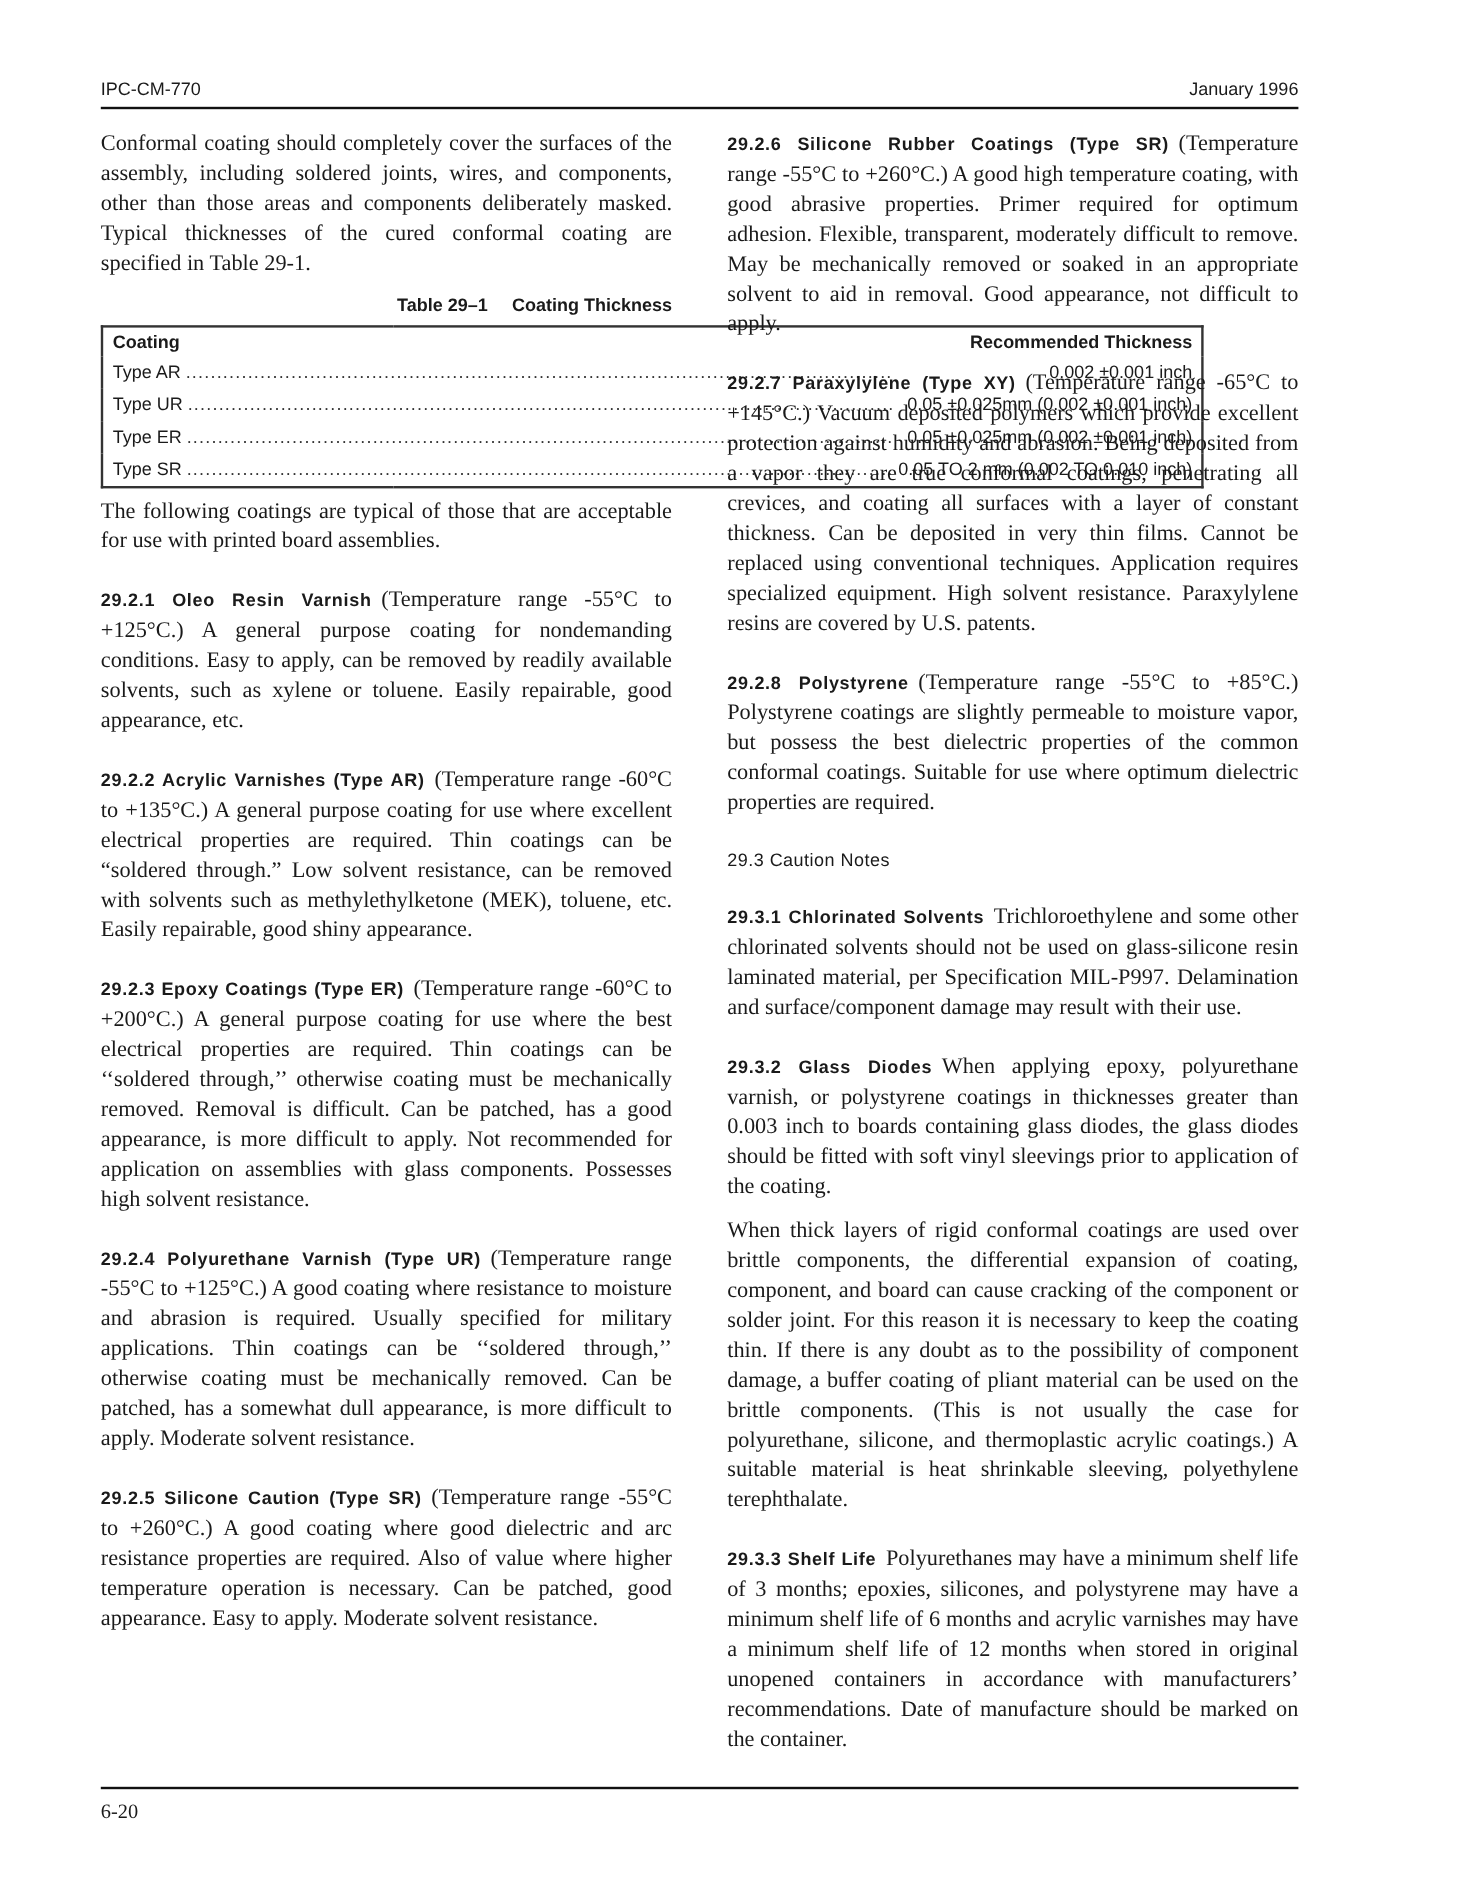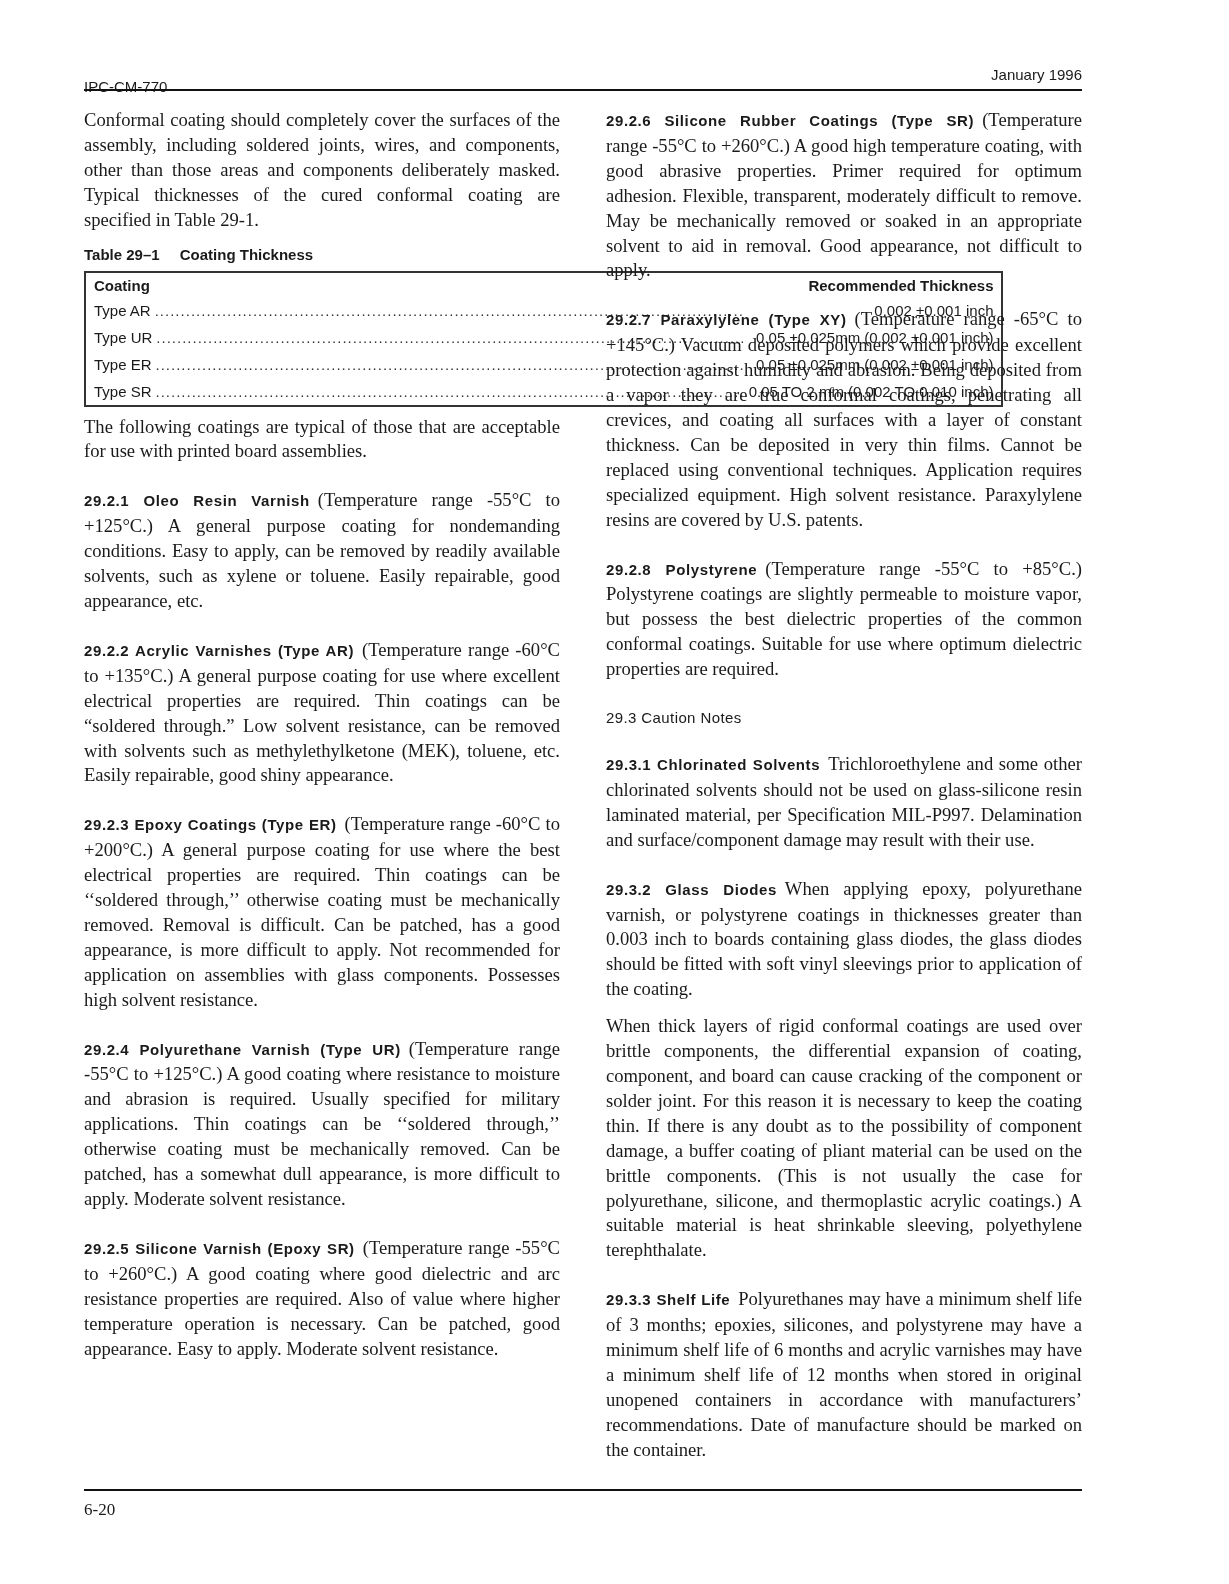--- a/index.html
+++ b/index.html
@@ -1,21 +1,21 @@
 <!DOCTYPE html>
 <html><head>
   <meta charset="utf-8">
   <style>
     html, body { margin: 0; padding: 0; background: #ffffff; }
     body { width: 1229px; height: 1584px; position: relative; color: #1a1a1a; overflow: hidden; }
     .page-header {
       position: absolute; left: 84px; top: 62px; width: 998px; height: 26px;
       font-family: "Liberation Sans", sans-serif; font-size: 15px;
     }
-    .page-header .left { position: absolute; left: 0; top: 16px; }
+    .page-header .left { position: absolute; left: 0; top: 4px; }
     .page-header .right { position: absolute; right: 0; top: 4px; }
     .rule-top { position: absolute; left: 84px; top: 89px; width: 998px; height: 2px; background: #111; }
     .rule-bottom { position: absolute; left: 84px; top: 1489px; width: 998px; height: 2px; background: #111; }
     .page-footer {
       position: absolute; left: 84px; top: 1500px;
       font-family: "Liberation Serif", serif; font-size: 17px;
     }
     .col { position: absolute; top: 108px; width: 476px; }
     .col-left { left: 84px; }
     .col-right { left: 606px; }
@@ -28,21 +28,21 @@
     .h {
       font-family: "Liberation Sans", sans-serif; font-weight: bold; font-size: 15px;
       letter-spacing: 0.6px; margin-right: 8px;
     }
     .section-title {
       font-family: "Liberation Sans", sans-serif; font-weight: normal; font-size: 15px;
       letter-spacing: 0.4px; margin: 0 0 22px 0; line-height: 24px;
     }
     .table-caption {
       font-family: "Liberation Sans", sans-serif; font-weight: bold; font-size: 15px;
-      text-align: left; margin: -8px 0 6px 0; line-height: 20px;
+      text-align: right; margin: -8px 0 6px 0; line-height: 20px;
     }
     .table-caption .num { margin-right: 16px; }
     table.thick {
       width: 474px; border: 2px solid #333; border-collapse: collapse;
       font-family: "Liberation Sans", sans-serif; font-size: 15px;
       margin-bottom: 8px;
     }
     table.thick th { font-weight: bold; padding: 2px 8px 0 8px; height: 22px; }
     table.thick th.c1 { text-align: left; }
     table.thick th.c2 { text-align: right; }
@@ -122,21 +122,21 @@
   <p class="body">
     <span class="h">29.2.2 Acrylic Varnishes (Type AR)</span><span>(Temperature range -60°C to +135°C.) A general purpose coating for use where excellent electrical properties are required. Thin coatings can be “soldered through.” Low solvent resistance, can be removed with solvents such as methylethylketone (MEK), toluene, etc. Easily repairable, good shiny appearance.</span>
   </p>
   <p class="body">
     <span class="h">29.2.3 Epoxy Coatings (Type ER)</span><span>(Temperature range -60°C to +200°C.) A general purpose coating for use where the best electrical properties are required. Thin coatings can be ‘‘soldered through,’’ otherwise coating must be mechanically removed. Removal is difficult. Can be patched, has a good appearance, is more difficult to apply. Not recommended for application on assemblies with glass components. Possesses high solvent resistance.</span>
   </p>
   <p class="body">
     <span class="h">29.2.4 Polyurethane Varnish (Type UR)</span><span>(Temperature range -55°C to +125°C.) A good coating where resistance to moisture and abrasion is required. Usually specified for military applications. Thin coatings can be ‘‘soldered through,’’ otherwise coating must be mechanically removed. Can be patched, has a somewhat dull appearance, is more difficult to apply. Moderate solvent resistance.</span>
   </p>
   <p class="body">
-    <span class="h">29.2.5 Silicone Varnish (Epoxy SR)</span><span>(Temperature range -55°C to +260°C.) A good coating where good dielectric and arc resistance properties are required. Also of value where higher temperature operation is necessary. Can be patched, good appearance. Easy to apply. Moderate solvent resistance.</span>
+    <span class="h">29.2.5 Silicone Caution (Type SR)</span><span>(Temperature range -55°C to +260°C.) A good coating where good dielectric and arc resistance properties are required. Also of value where higher temperature operation is necessary. Can be patched, good appearance. Easy to apply. Moderate solvent resistance.</span>
   </p>
 </div>
 
 <div class="col col-right">
   <p class="body">
     <span class="h">29.2.6 Silicone Rubber Coatings (Type SR)</span><span>(Temperature range -55°C to +260°C.) A good high temperature coating, with good abrasive properties. Primer required for optimum adhesion. Flexible, transparent, moderately difficult to remove. May be mechanically removed or soaked in an appropriate solvent to aid in removal. Good appearance, not difficult to apply.</span>
   </p>
   <p class="body">
     <span class="h">29.2.7 Paraxylylene (Type XY)</span><span>(Temperature range -65°C to +145°C.) Vacuum deposited polymers which provide excellent protection against humidity and abrasion. Being deposited from a vapor they are true conformal coatings, penetrating all crevices, and coating all surfaces with a layer of constant thickness. Can be deposited in very thin films. Cannot be replaced using conventional techniques. Application requires specialized equipment. High solvent resistance. Paraxylylene resins are covered by U.S. patents.</span>
   </p>

